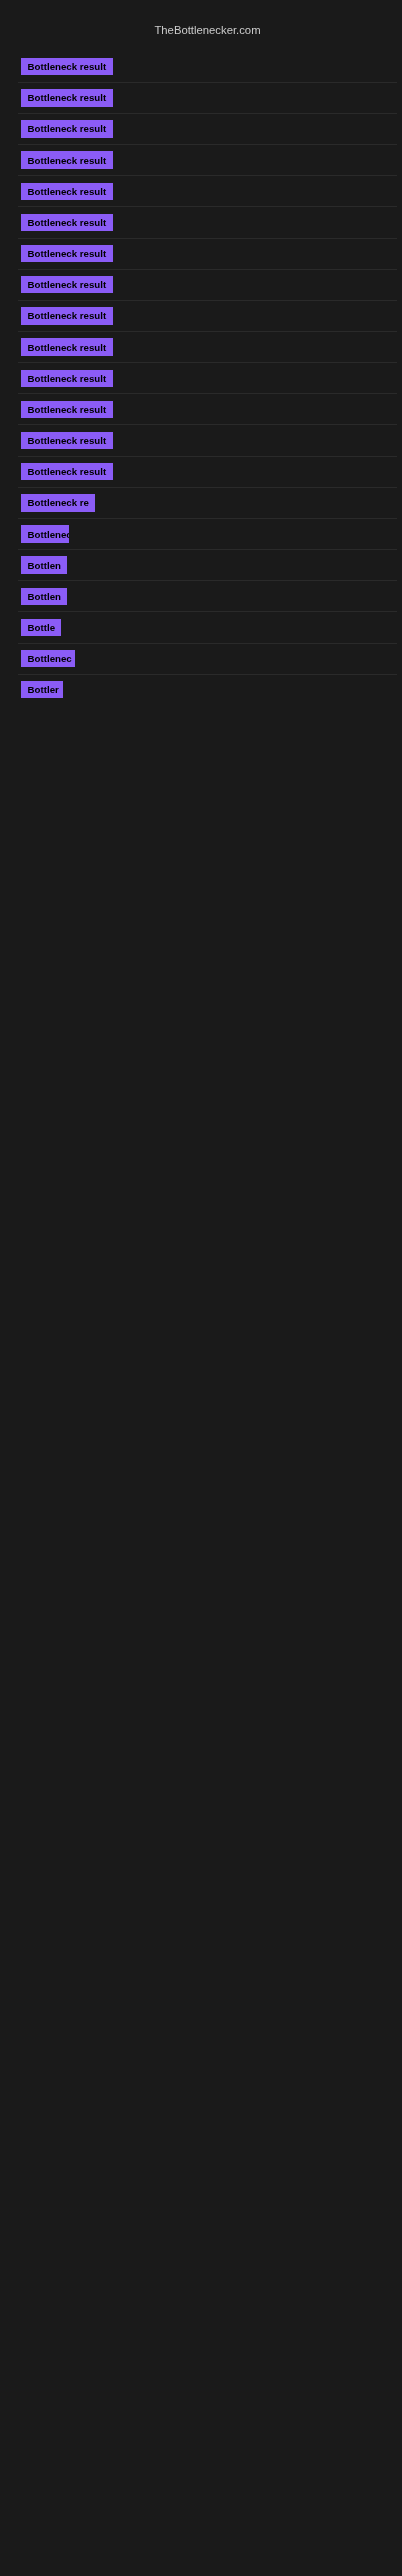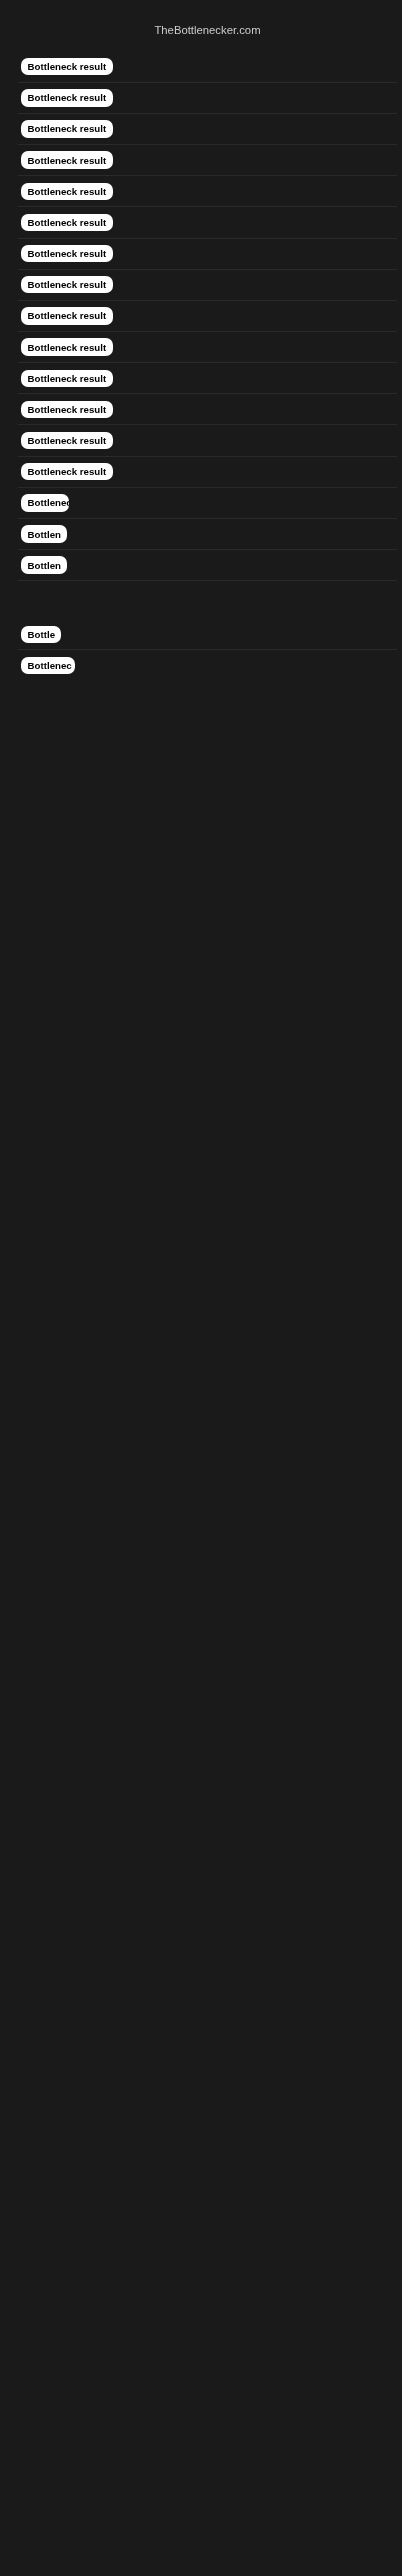--- a/index.html
+++ b/index.html
@@ -19,26 +19,26 @@
     .site-header {
       text-align: center;
       padding: 6.4px 0 3.2px 0;
       color: #cccccc;
       font-size: 11.3px;
       font-weight: normal;
     }
 
     .bottleneck-badge {
       display: inline-block;
-      background-color: #ffffff;
+      background-color: #8b5cf6;
       color: #000000;
       font-size: 9.7px;
       font-weight: bold;
       padding: 3.2px 6.4px;
-      border-radius: 7px;
+      border-radius: 0;
       white-space: nowrap;
       overflow: hidden;
     }
 
     .result-row {
       padding: 6.4px 3.2px 6.4px 3.2px;
       border-bottom: 0.8px solid #2a2a2a;
       display: flex;
       align-items: center;
     }
@@ -91,28 +91,34 @@
     <div class="result-row">
       <div class="bottleneck-badge" style="max-width: 129px;">Bottleneck result</div>
     </div>
     <div class="result-row">
       <div class="bottleneck-badge" style="max-width: 127px;">Bottleneck result</div>
     </div>
     <div class="result-row">
       <div class="bottleneck-badge" style="max-width: 126px;">Bottleneck result</div>
     </div>
     <div class="result-row">
+      <div class="bottleneck-badge" style="max-width: 76px;">Bottleneck re</div>
+    </div>
+    <div class="result-row">
       <div class="bottleneck-badge" style="max-width: 48px;">Bottlenec</div>
     </div>
     <div class="result-row">
       <div class="bottleneck-badge" style="max-width: 47px;">Bottlen</div>
     </div>
     <div class="result-row">
       <div class="bottleneck-badge" style="max-width: 48px;">Bottlen</div>
     </div>
     <div class="result-row">
-      <div class="bottleneck-badge" style="max-width: 42px; margin-top: 38px;">Bottle</div>
+      <div class="bottleneck-badge" style="max-width: 42px;">Bottle</div>
     </div>
     <div class="result-row">
       <div class="bottleneck-badge" style="max-width: 54px;">Bottlenec</div>
+    </div>
+    <div class="result-row">
+      <div class="bottleneck-badge" style="max-width: 42px;">Bottler</div>
     </div>
   </div>
 
 
 </body></html>

